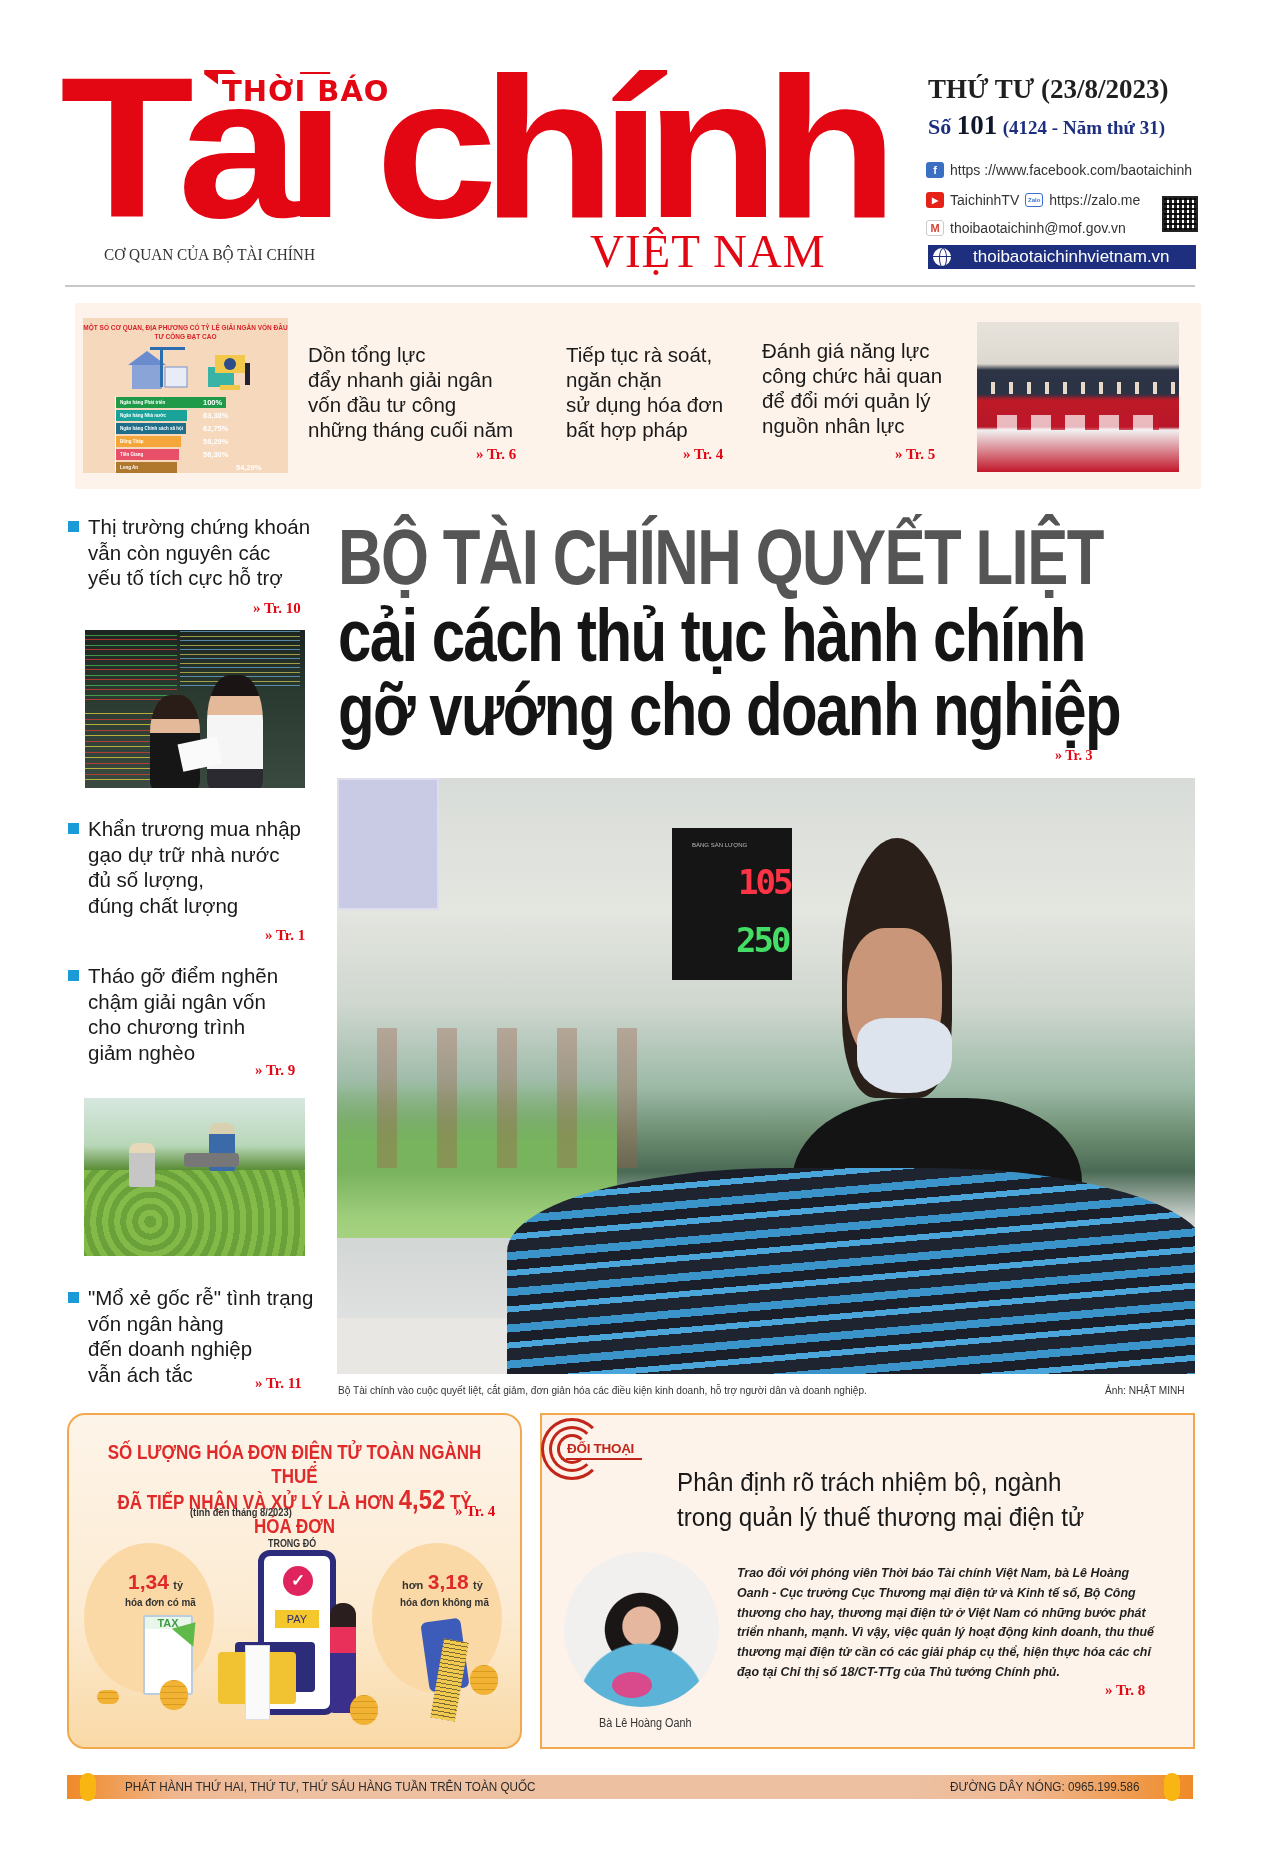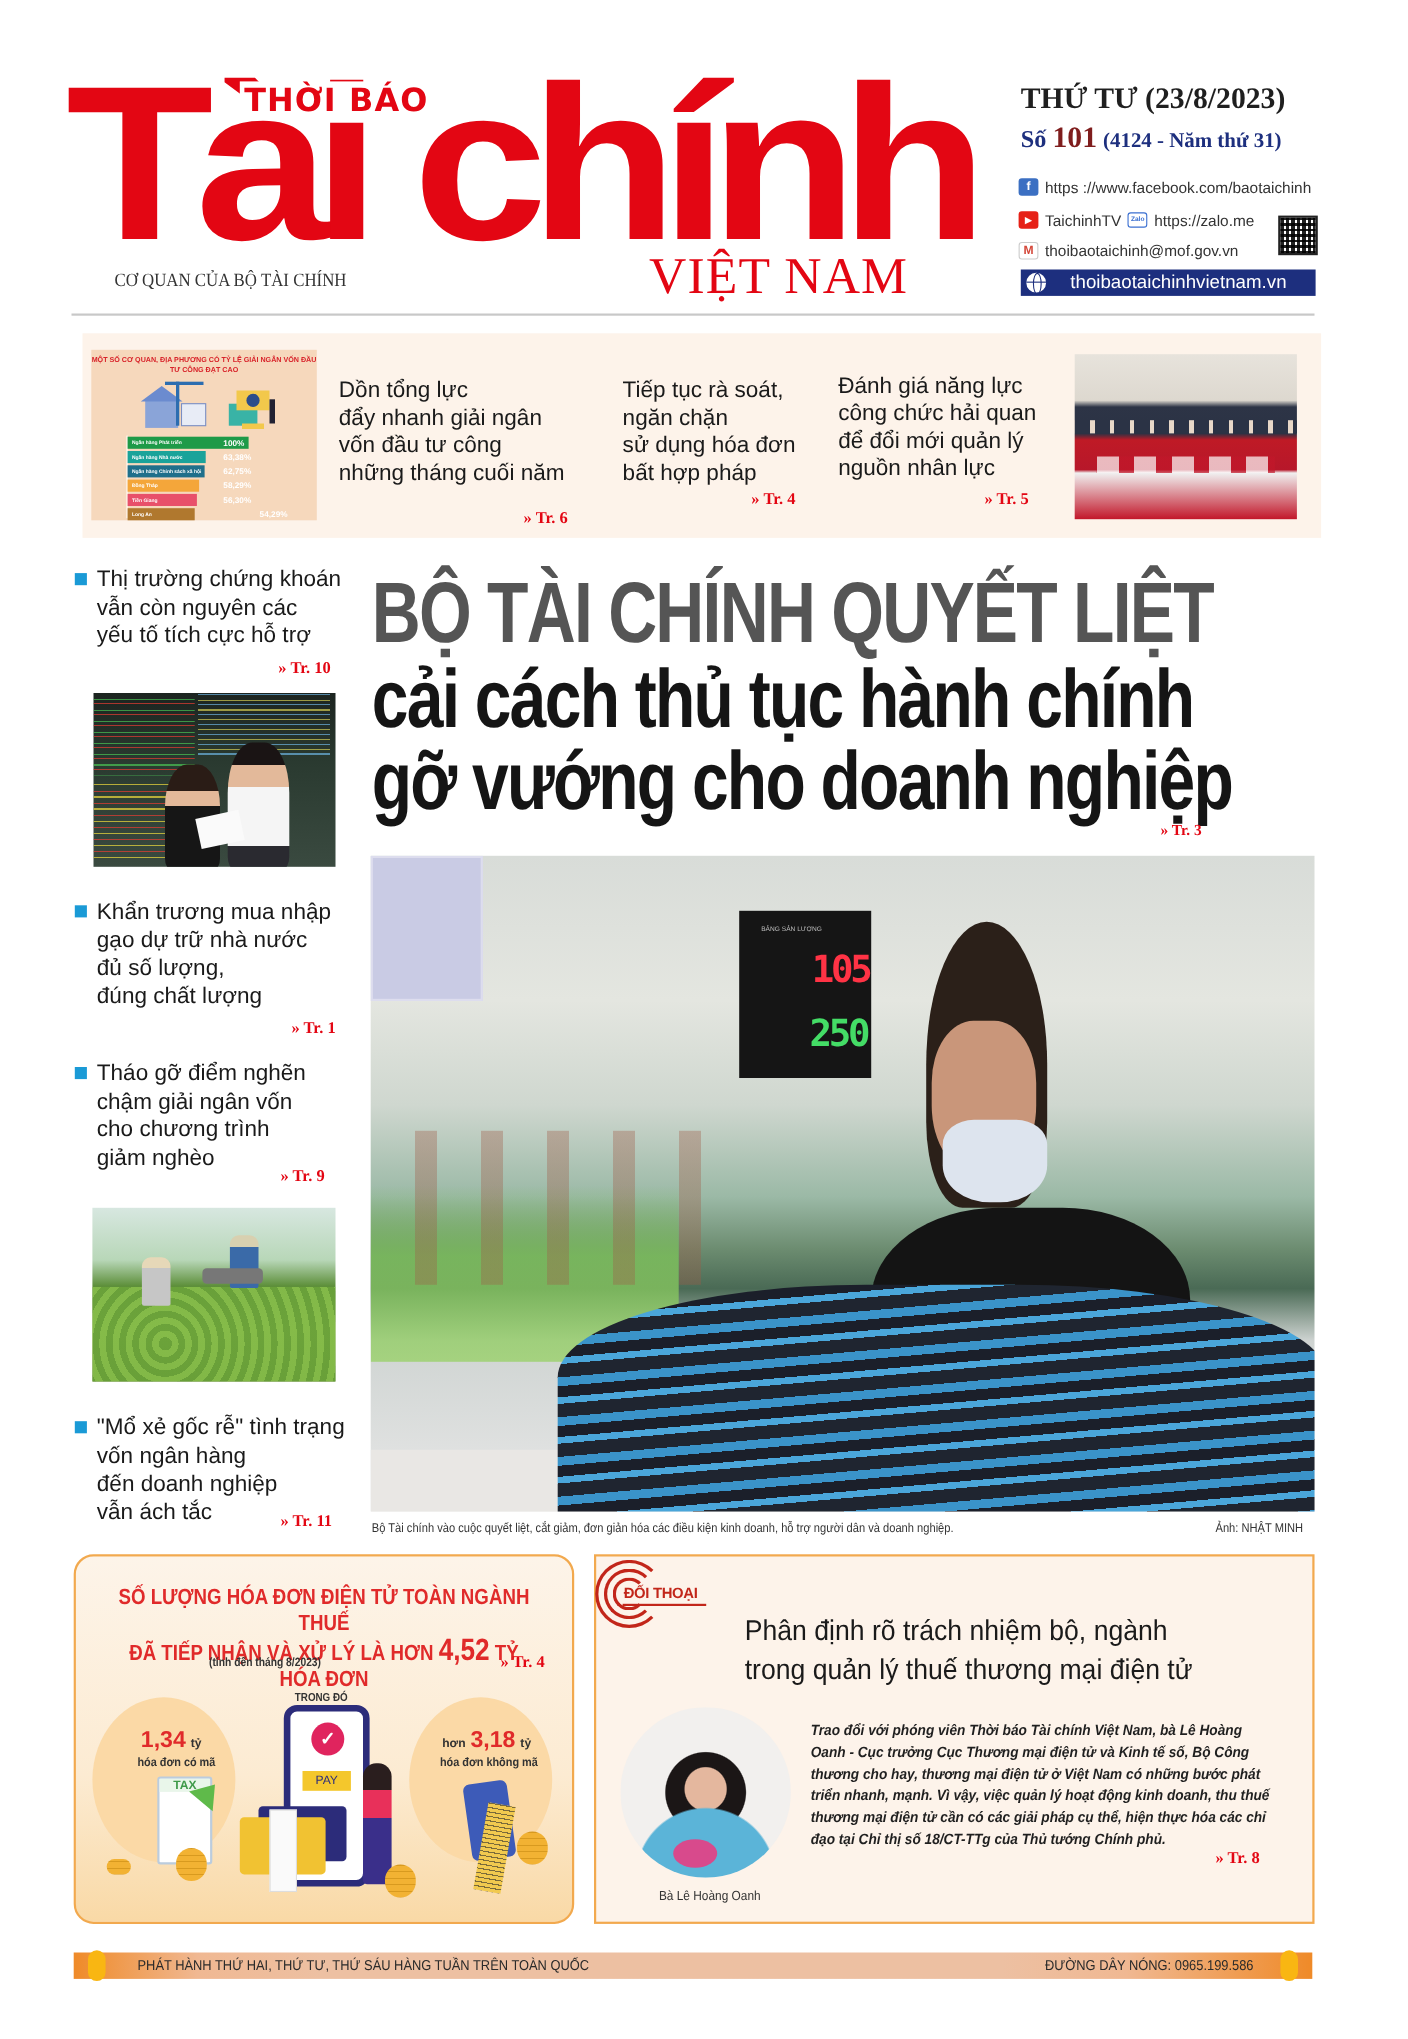--- a/index.html
+++ b/index.html
@@ -7,21 +7,21 @@
   .abs { position: absolute; }
 
   
   .logo-small { left: 218px; top: 74px; font-family: "DejaVu Sans", sans-serif; font-weight: 900; font-size: 29px; color: #e30613; letter-spacing: 1px; }
   .logo-big { left: 60px; top: 52px; font-family: "Liberation Sans", sans-serif; font-weight: 900; font-size: 196px; line-height: 190px; color: #e30613; letter-spacing: -14px; transform: scaleX(1.12) scaleY(1.02); transform-origin: left top; }
   .logo-vn { left: 590px; top: 224px; font-family: "Liberation Serif", serif; font-size: 47px; color: #e30613; letter-spacing: 1px; }
   .logo-sub { left: 104px; top: 245px; font-family: "Liberation Serif", serif; font-size: 17px; color: #333; transform: scaleX(0.9); transform-origin: left; }
 
   .date { left: 928px; top: 74px; font-family: "Liberation Serif", serif; font-weight: bold; font-size: 27px; color: #1f1f1f; }
   .issue { left: 928px; top: 110px; font-family: "Liberation Serif", serif; font-weight: bold; font-size: 22px; color: #1d2f7e; }
-  .issue .num { color: #7f1d1d; font-size: 27px; }
+  .issue .num { color: #0f172a; font-size: 27px; }
   .issue .rest { font-size: 19px; }
 
   .contact { left: 926px; font-size: 14px; color: #333; display: flex; align-items: center; gap: 6px; }
   .ico { display: inline-flex; align-items: center; justify-content: center; width: 18px; height: 16px; border-radius: 3px; font-size: 11px; font-weight: bold; color: #fff; }
   .ico.fb { background: #3b6fc2; }
   .ico.yt { background: #e62117; font-size: 8px; }
   .ico.zalo { background: #fff; border: 1px solid #3a6fd1; color: #3a6fd1; font-size: 6px; width: 18px; height: 14px; }
   .ico.mail { background: #fff; border: 1px solid #ccc; color: #d44638; font-size: 11px; }
   .qr { left: 1162px; top: 196px; width: 36px; height: 36px; background:
         repeating-linear-gradient(90deg, #222 0 3px, #fff 3px 5px),
@@ -195,21 +195,21 @@
   <div class="bar" style="top:462px;width:61px;background:#b0782e;">Long An</div>
   <div class="bar-val" style="top:462px;left:203px;margin-left:33px;">54,29%</div>
 </div>
 
 <div class="abs teaser" style="left:308px;top:342px;">
   <div>Dồn tổng lực</div>
   <div>đẩy nhanh giải ngân</div>
   <div>vốn đầu tư công</div>
   <div>những tháng cuối năm</div>
 </div>
-<div class="abs page-ref" style="left:476px;top:463px;">» Tr. 6</div>
+<div class="abs page-ref" style="left:476px;top:446px;">» Tr. 6</div>
 
 <div class="abs teaser" style="left:566px;top:342px;">
   <div>Tiếp tục rà soát,</div>
   <div>ngăn chặn</div>
   <div>sử dụng hóa đơn</div>
   <div>bất hợp pháp</div>
 </div>
 <div class="abs page-ref" style="left:683px;top:446px;">» Tr. 4</div>
 
 <div class="abs teaser" style="left:762px;top:338px;">

